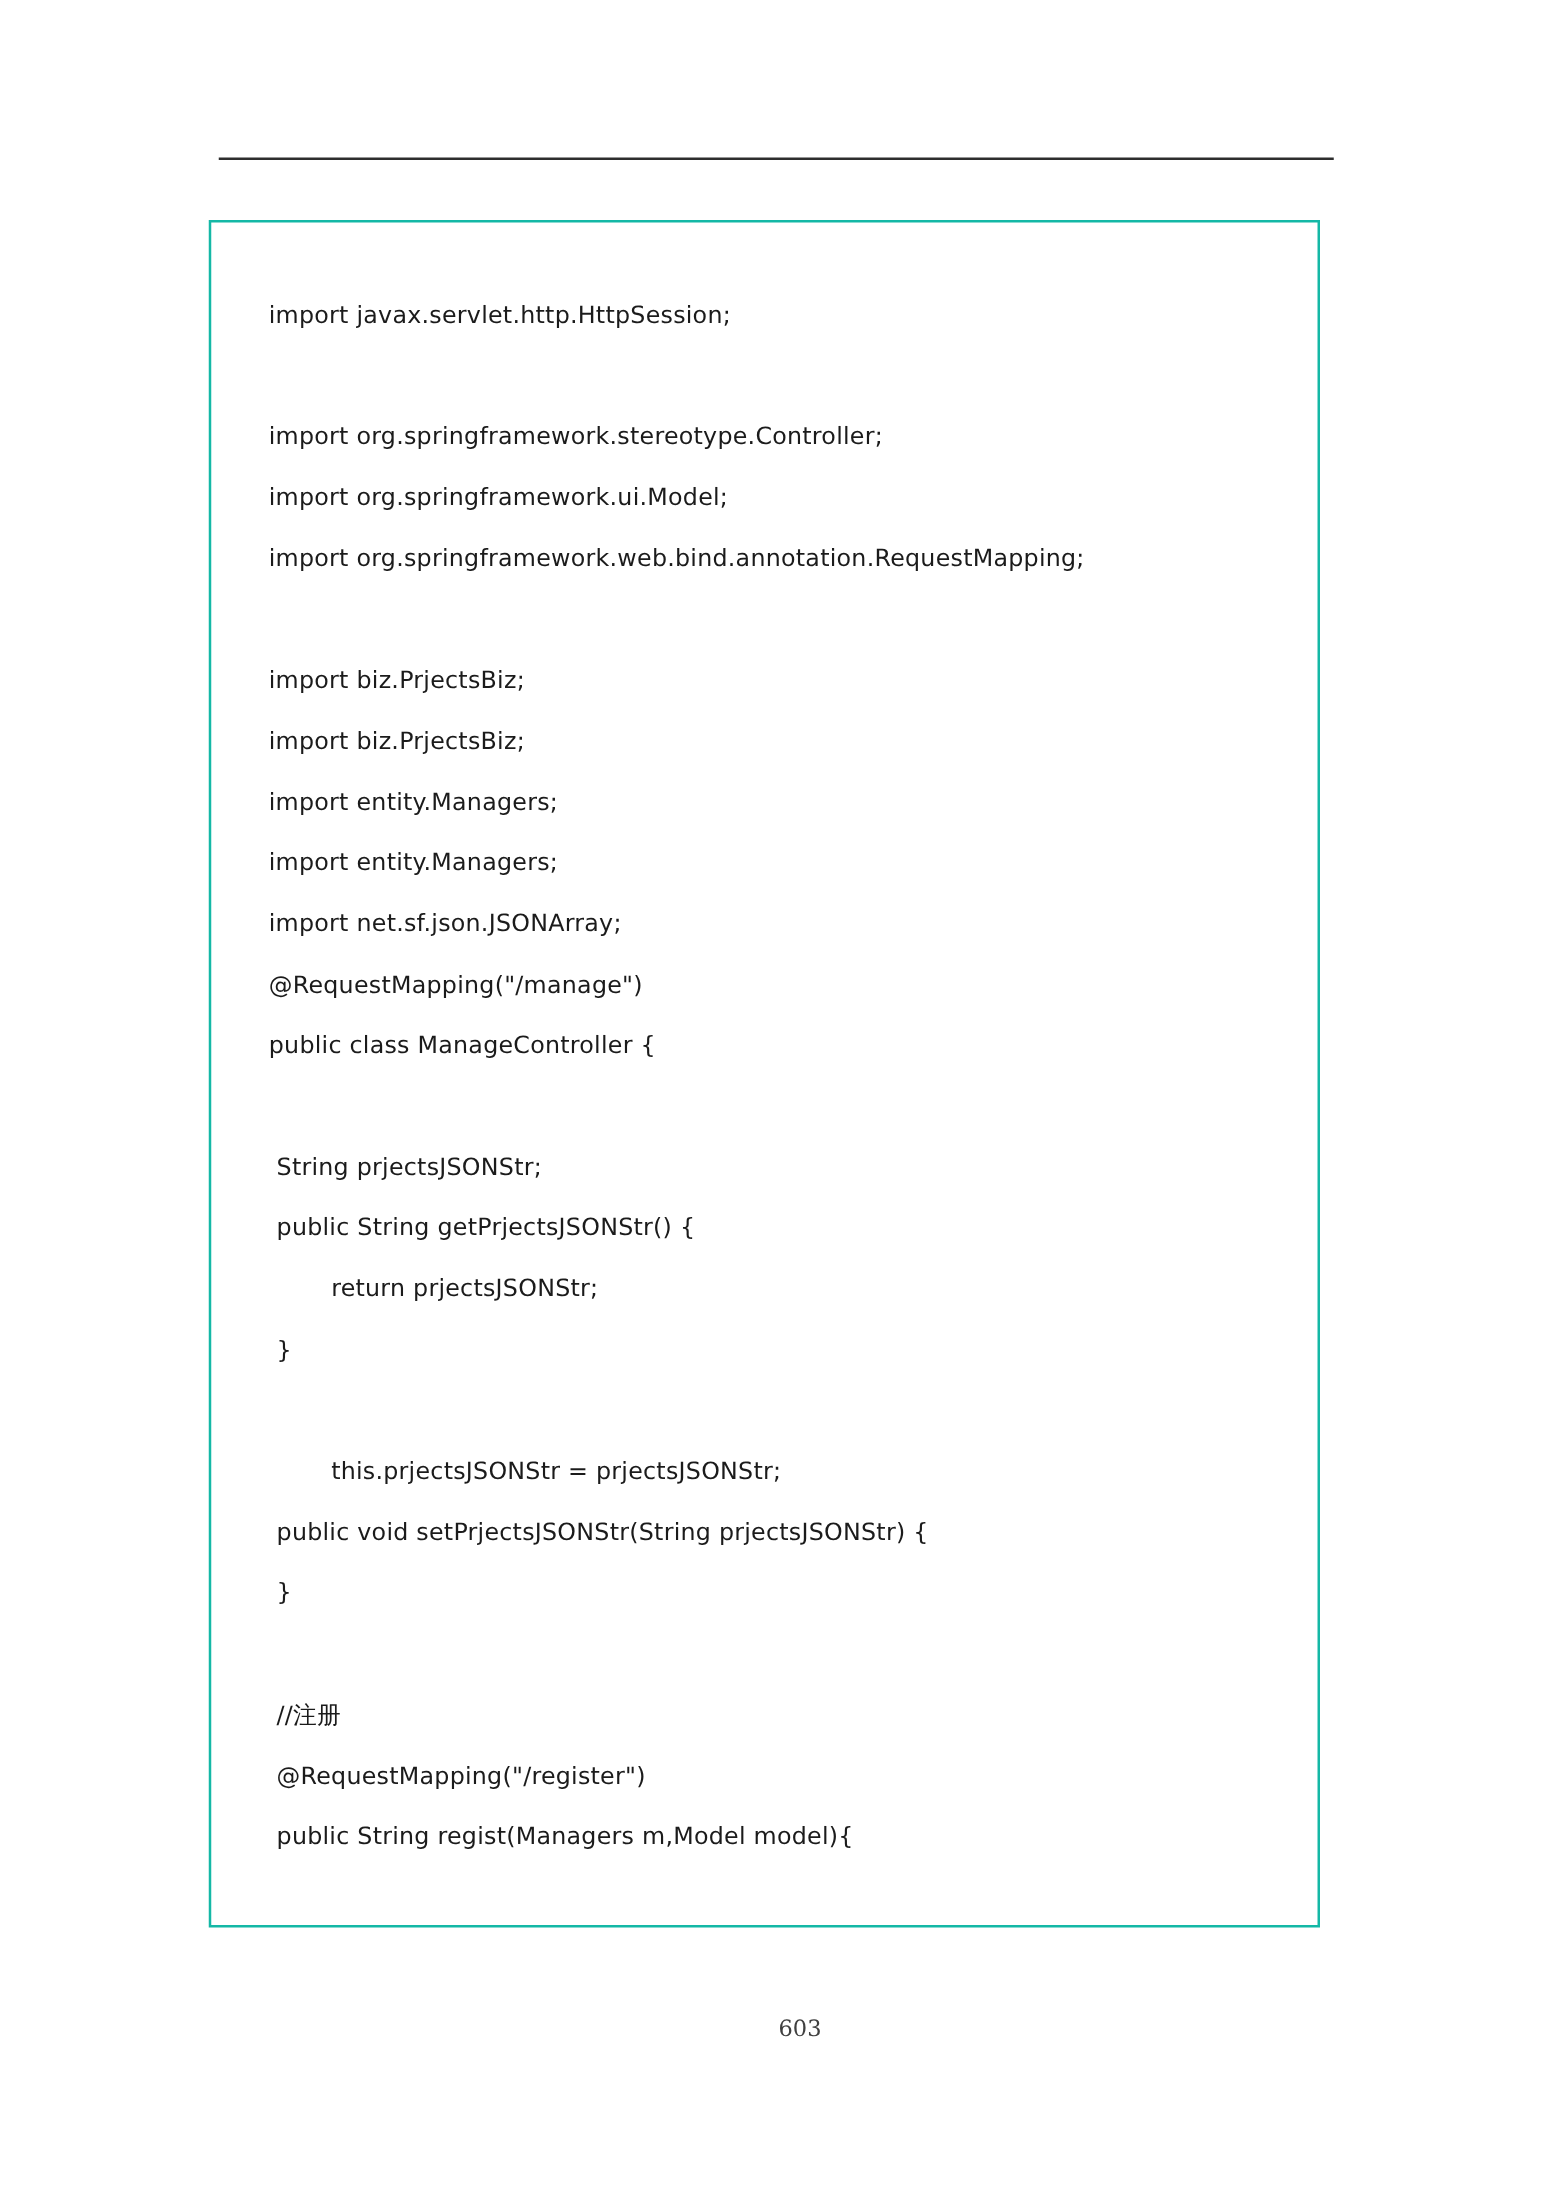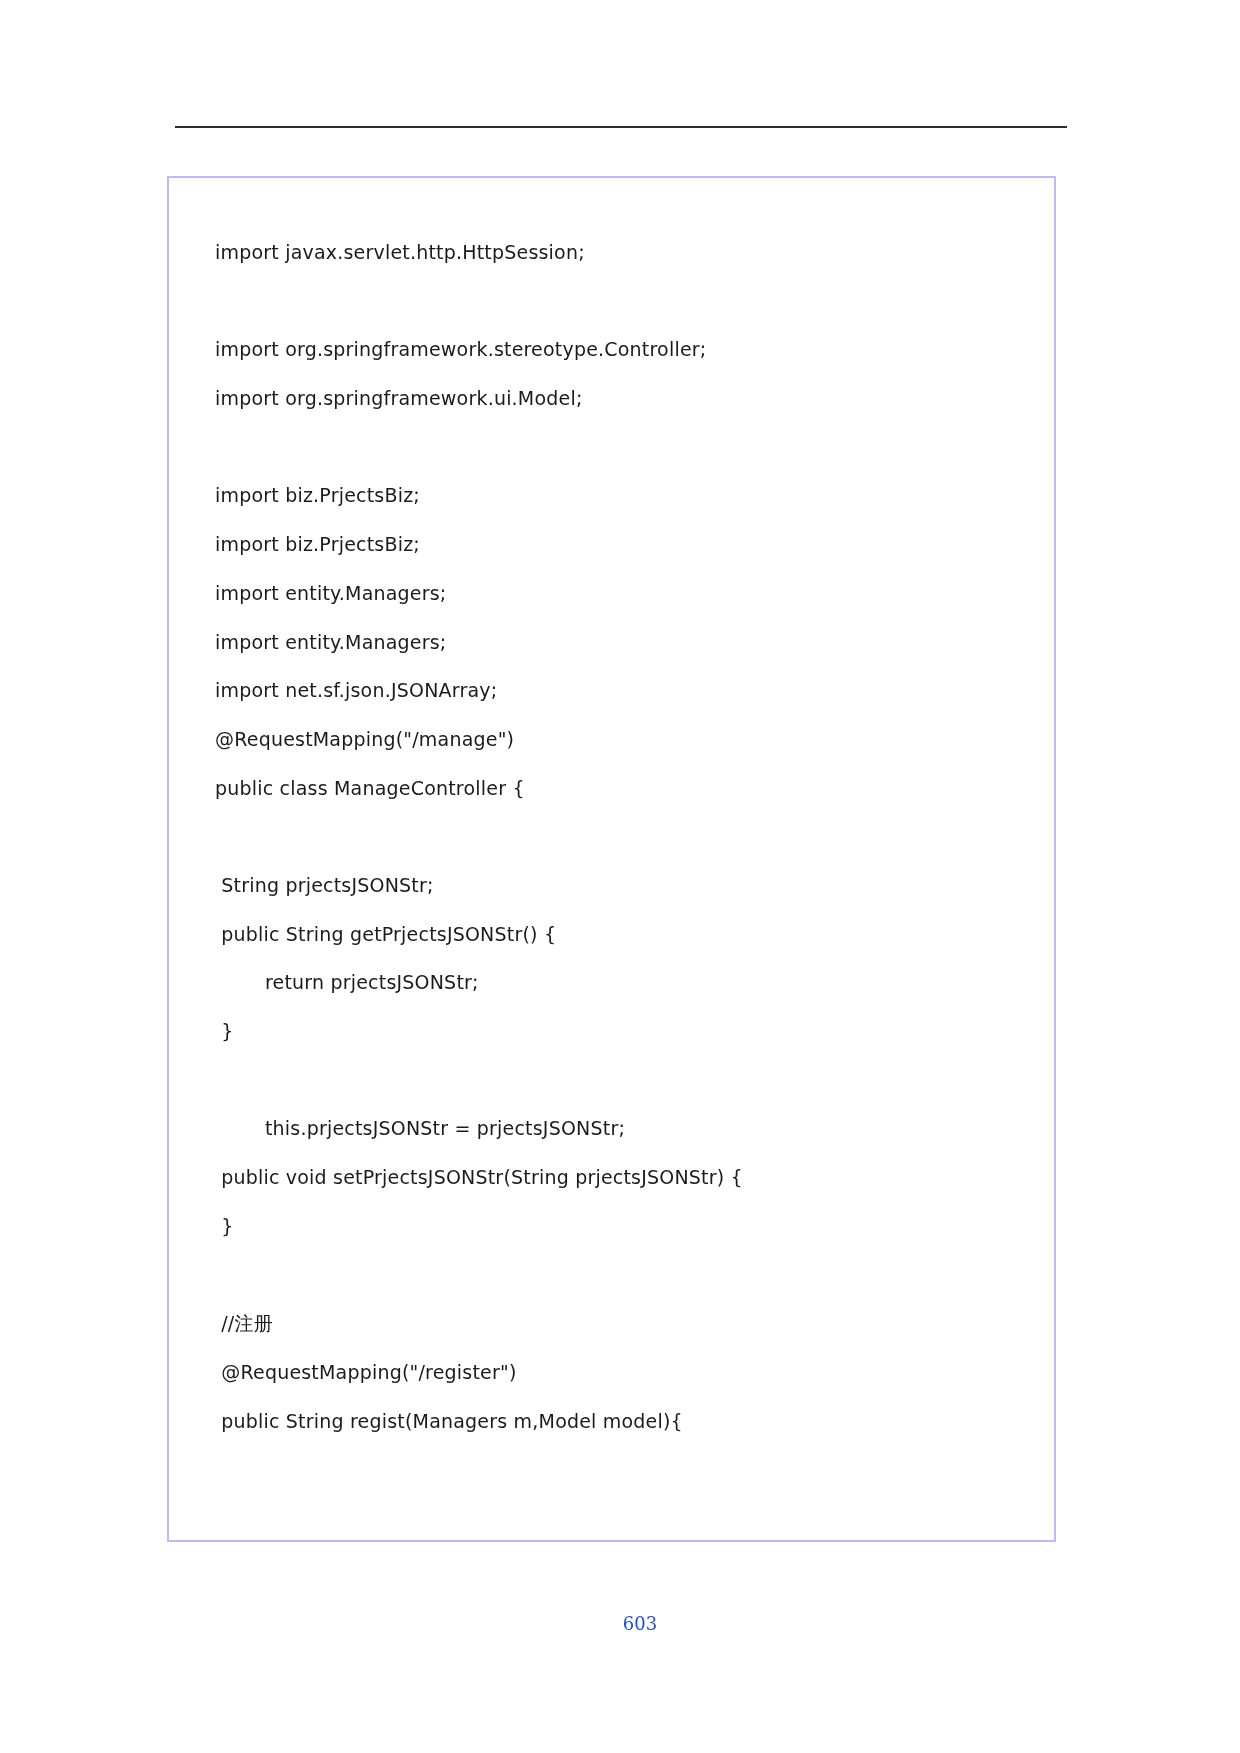--- a/index.html
+++ b/index.html
@@ -18,21 +18,21 @@
     width: 892px;
     height: 0;
     border-top: 2px solid #2e2e2e;
   }
   .code-box {
     position: absolute;
     left: 167px;
     top: 176px;
     width: 889px;
     height: 1366px;
-    border: 2px solid #c4b5fd;
+    border: 2px solid #14b8a6;
     background: #ffffff;
   }
   .code-text {
     position: absolute;
     left: 46px;
     top: 50px;
     right: 4px;
     font-family: "DejaVu Sans", sans-serif;
     font-size: 19px;
     color: #1b1b1b;
@@ -44,34 +44,35 @@
     letter-spacing: 0.2px;
   }
   .page-number {
     position: absolute;
     left: 560px;
     top: 1613px;
     width: 160px;
     text-align: center;
     font-family: "DejaVu Serif", serif;
     font-size: 18px;
-    color: #1d4ed8;
+    color: #404040;
   }
 </style>
 </head>
 <body>
 
 <div class="header-rule"></div>
 
 <div class="code-box">
   <div class="code-text">
       <div class="code-line">import javax.servlet.http.HttpSession;</div>
       <div class="code-line"></div>
       <div class="code-line">import org.springframework.stereotype.Controller;</div>
       <div class="code-line">import org.springframework.ui.Model;</div>
+      <div class="code-line">import org.springframework.web.bind.annotation.RequestMapping;</div>
       <div class="code-line"></div>
       <div class="code-line">import biz.PrjectsBiz;</div>
       <div class="code-line">import biz.PrjectsBiz;</div>
       <div class="code-line">import entity.Managers;</div>
       <div class="code-line">import entity.Managers;</div>
       <div class="code-line">import net.sf.json.JSONArray;</div>
       <div class="code-line">@RequestMapping("/manage")</div>
       <div class="code-line">public class ManageController {</div>
       <div class="code-line"></div>
       <div class="code-line"> String prjectsJSONStr;</div>

